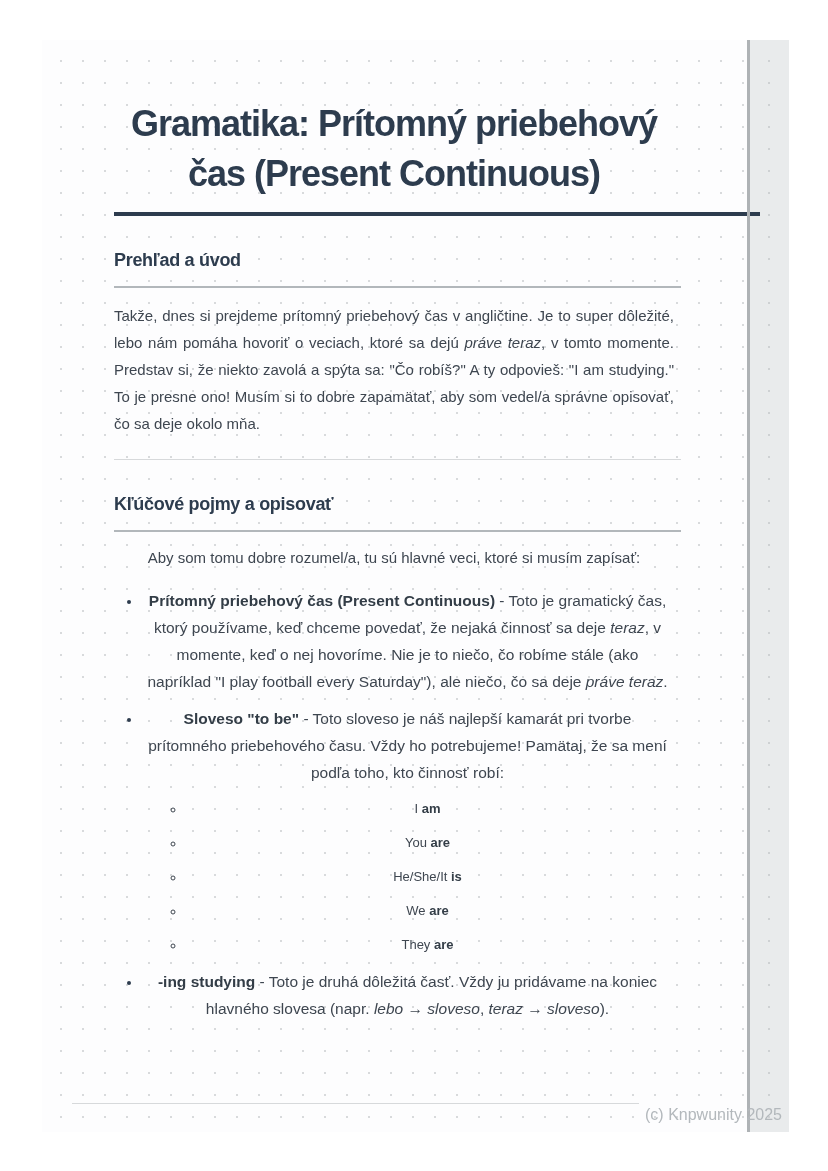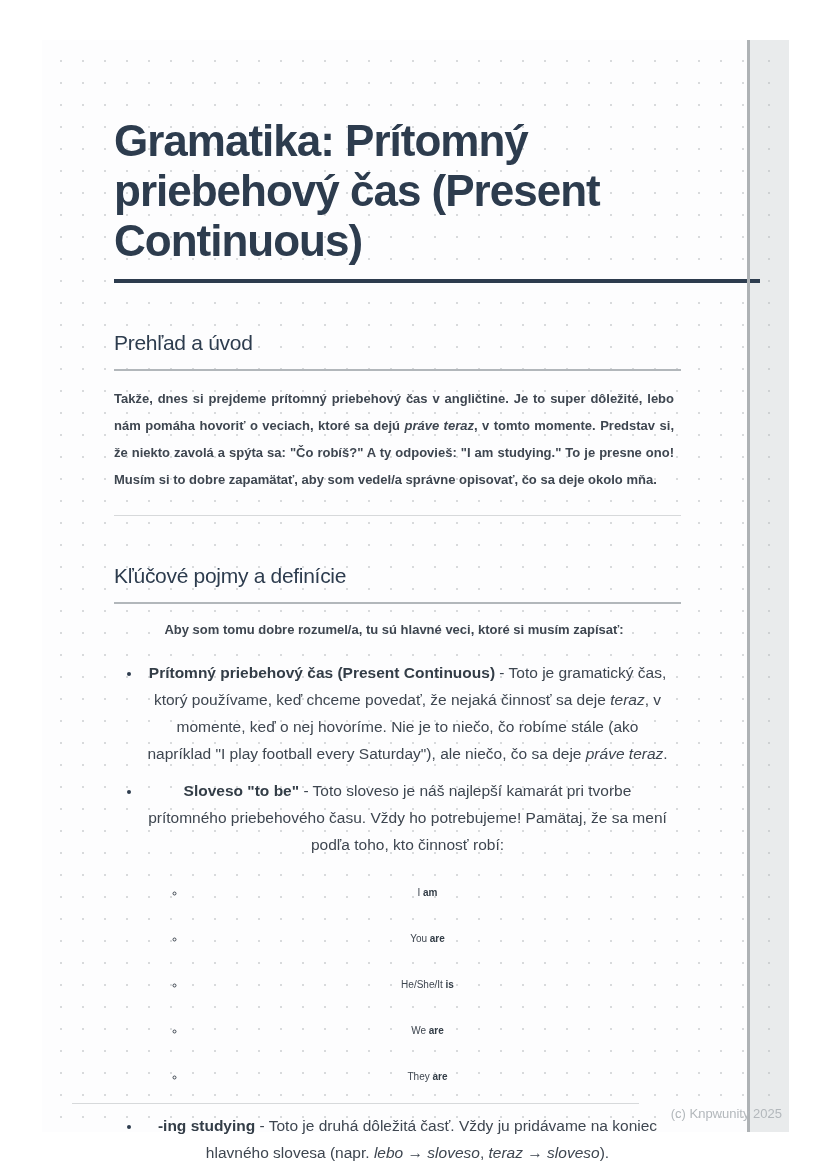--- a/index.html
+++ b/index.html
@@ -27,76 +27,76 @@
     background-image: radial-gradient(circle, #ced1d3 1.1px, rgba(0,0,0,0) 1.3px);
     background-size:22px 22px;
     background-position:8px 10px;
     z-index:1;
   }
   .content {
     position:absolute; left:72px; top:40px; width:646px;
     color:#3e4650; z-index:2;
   }
   h1 {
-    margin:36px 0 0; max-width:560px;
-    font-size:44px; line-height:50px; font-weight:700;
-    color:#2d3c4e; letter-spacing:-1px;
+    margin:19px 0 0; max-width:560px;
+    font-size:36px; line-height:50px; font-weight:700;
+    color:#2d3c4e; letter-spacing:-1px;text-align:center;
   }
   .rule-dark { margin-top:13px; height:4px; width:646px; background:#2d3c4e; }
   h2 {
-    margin:44px 0 0;
-    font-size:21px; line-height:32px; font-weight:400;
+    margin:28px 0 0;
+    font-size:18px; line-height:32px; font-weight:700;
     color:#2d3c4e; letter-spacing:-0.3px;
   }
   .rule-h2 { margin-top:10px; height:2px; width:567px; background:#b2b7bb; }
   p.body {
     margin:14px 0 0; width:560px;
-    font-size:13px; line-height:27px; text-align:justify;font-weight:bold;
+    font-size:15px; line-height:27px; text-align:justify;
   }
   p.intro { margin-top:12px; text-align:center; }
   .rule-faint { margin-top:22px; height:1px; width:567px; background:#d7d9db; }
   ul.bullets {
     margin:16px 0 0; padding-left:28px; width:528px;
     list-style:disc;
   }
   ul.bullets > li {
     font-size:15.5px; line-height:27px; padding-left:3px; text-align:center;
   }
   ul.bullets > li::marker { color:#2d3c4e; font-size:0.85em; }
   ul.bullets > li + li { margin-top:10px; }
   ul.subs { margin:8px 0 0; padding-left:40px; list-style:circle; }
-  ul.subs > li { font-size:10px; line-height:22px; margin:24px 0; }
+  ul.subs > li { font-size:13px; line-height:22px; margin:12px 0; }
   ul.subs > li::marker { color:#3e4650; font-size:0.9em; }
   .b { font-weight:700; color:#333d47; }
   .i { font-style:italic; }
   .footer-rule {
     position:absolute; left:72px; top:1103px; width:567px; height:1px;
     background:#d7d9db; z-index:2;
   }
   .footer-text {
     position:absolute; top:1106px; right:46px;
-    font-size:13px; color:#b3b8bc; z-index:3;
+    font-size:16px; color:#b3b8bc; z-index:3;
   }
 </style>
 </head>
 <body>
 
 <div class="sheet">
   <div class="content">
 
     <h1>Gramatika: Prítomný priebehový čas (Present Continuous)</h1>
     <div class="rule-dark"></div>
 
     <h2>Prehľad a úvod</h2>
     <div class="rule-h2"></div>
     <p class="body"><span>Takže, dnes si prejdeme prítomný priebehový čas v angličtine. Je to super dôležité, lebo nám pomáha hovoriť o veciach, ktoré sa dejú </span><span class="i">práve teraz</span><span>, v tomto momente. Predstav si, že niekto zavolá a spýta sa: "Čo robíš?" A ty odpovieš: "I am studying." To je presne ono! Musím si to dobre zapamätať, aby som vedel/a správne opisovať, čo sa deje okolo mňa.</span></p>
 
     <div class="rule-faint"></div>
 
-    <h2>Kľúčové pojmy a definície</h2>
+    <h2>Kľúčové pojmy a opisovať</h2>
     <div class="rule-h2"></div>
     <p class="body intro">Aby som tomu dobre rozumel/a, tu sú hlavné veci, ktoré si musím zapísať:</p>
 
     <ul class="bullets">
       <li>
         <span><span class="b">Prítomný priebehový čas (Present Continuous)</span><span> - Toto je gramatický čas, ktorý používame, keď chceme povedať, že nejaká činnosť sa deje </span><span class="i">teraz</span><span>, v momente, keď o nej hovoríme. Nie je to niečo, čo robíme stále (ako napríklad "I play football every Saturday"), ale niečo, čo sa deje </span><span class="i">práve teraz</span><span>.</span></span>
       </li>
       <li>
         <span><span class="b">Sloveso "to be"</span><span> - Toto sloveso je náš najlepší kamarát pri tvorbe prítomného priebehového času. Vždy ho potrebujeme! Pamätaj, že sa mení podľa toho, kto činnosť robí:</span></span>
         <ul class="subs">

